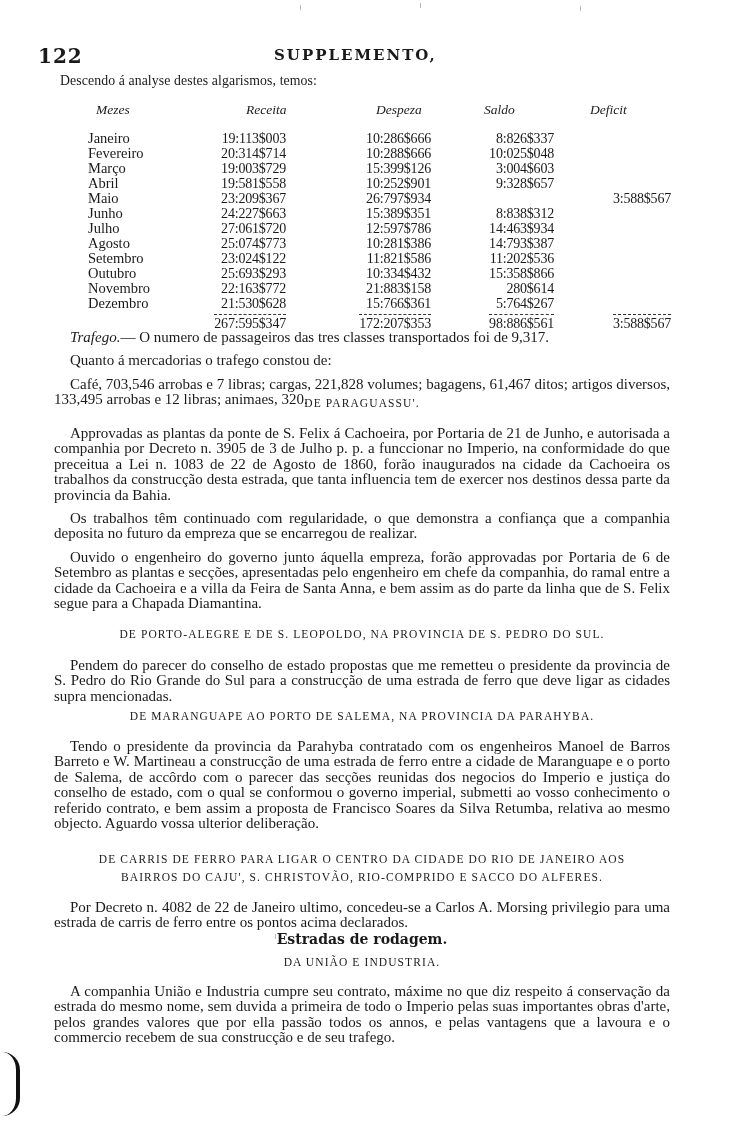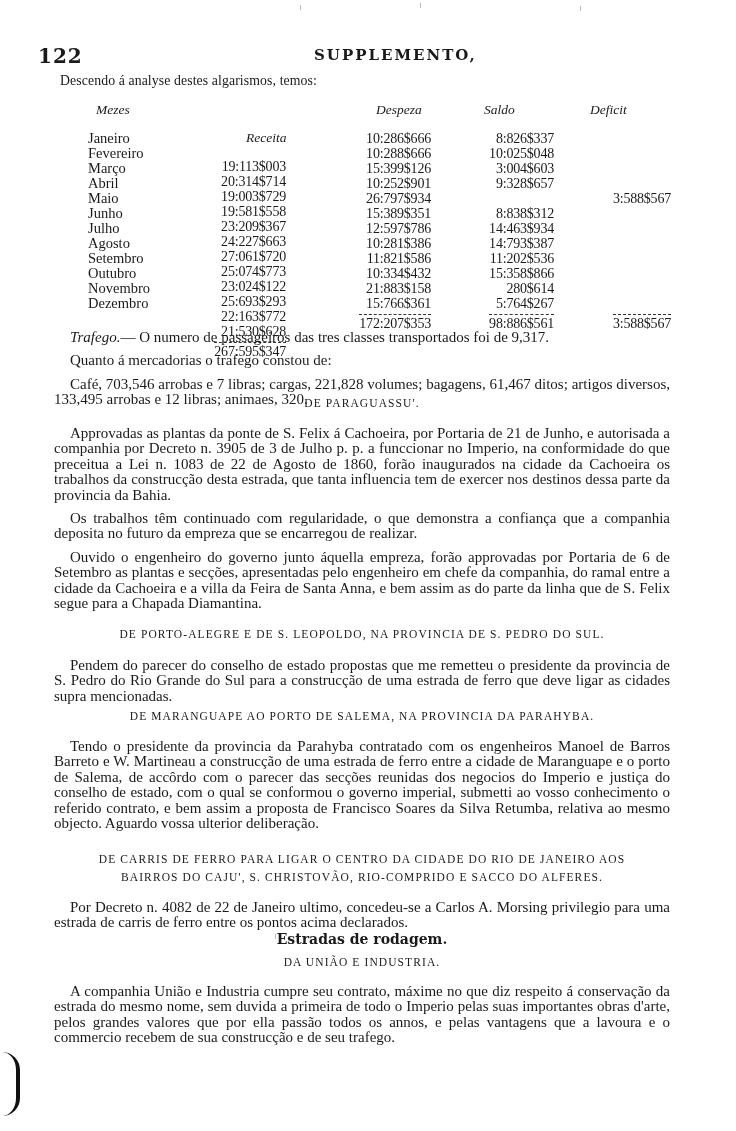--- a/index.html
+++ b/index.html
@@ -38,21 +38,20 @@
       letter-spacing: 1px;
     }
     .running-title {
       position: absolute;
       left: 236px;
       top: 2px;
       font-family: "DejaVu Serif", serif;
       font-weight: bold;
       font-size: 15px;
       letter-spacing: 2px;
-      margin-left: 40px;
     }
     .intro {
       position: absolute;
       top: 72px;
       left: 60px;
       font-size: 15px;
       letter-spacing: 0.1px;
       transform: scaleX(0.92);
       transform-origin: left top;
     }
@@ -72,21 +71,21 @@
       position: absolute;
       top: 0;
       white-space: nowrap;
     }
     .table .hdr .cell {
       font-style: italic;
       font-size: 13.5px;
     }
     .c-mes { left: 88px; }
     .hdr .c-mes { left: 96px; }
-    .c-rec { right: 450px; text-align: center; margin-top: 28px; }
+    .c-rec { right: 450px; text-align: center; }
     .hdr .c-rec { left: 246px; right: auto; }
     .c-desp { right: 305px; text-align: right; }
     .hdr .c-desp { left: 376px; right: auto; }
     .c-saldo { right: 182px; text-align: right; }
     .hdr .c-saldo { left: 484px; right: auto; }
     .c-def { right: 65px; text-align: right; }
     .hdr .c-def { left: 590px; right: auto; }
     .num { letter-spacing: -0.2px; font-size: 14px; }
     .totals { margin-top: 3px; }
     .totals .cell { border-top: 1px dashed #333; padding-top: 1px; }

